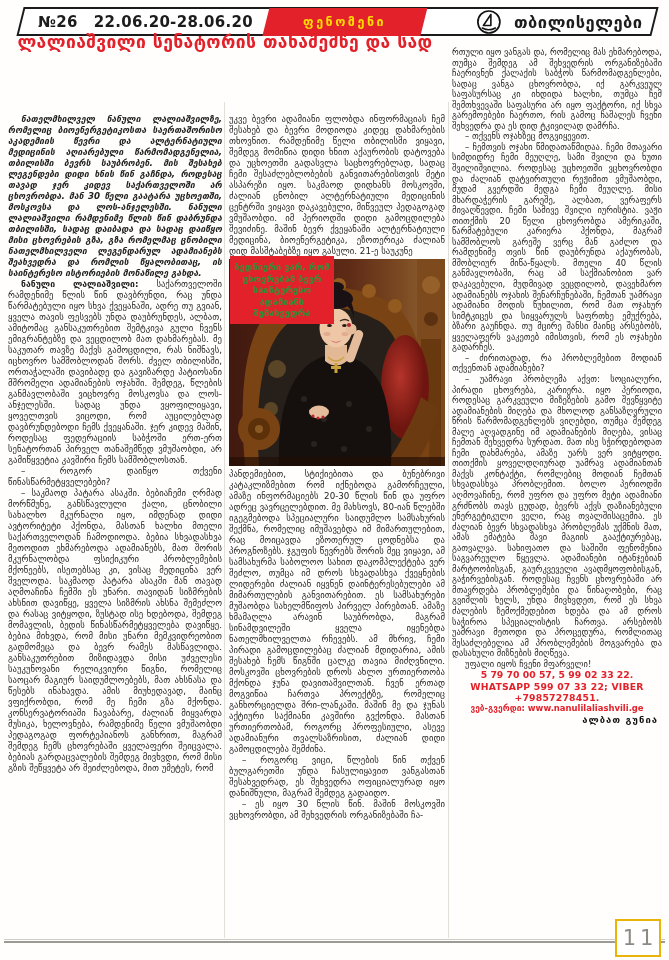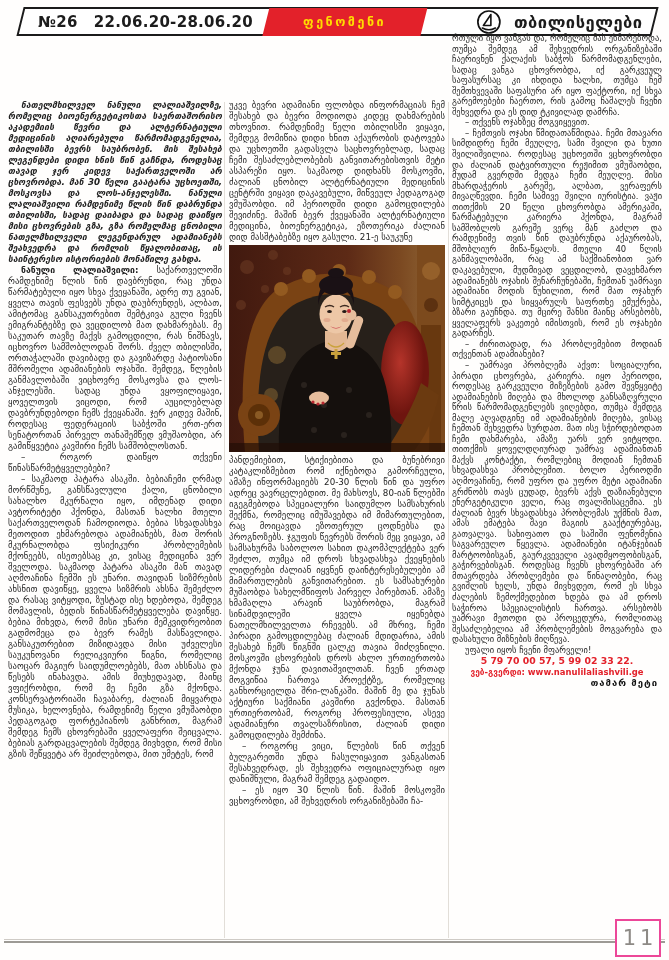--- a/index.html
+++ b/index.html
@@ -38,21 +38,21 @@
 
   
   .headline{
     position:absolute;left:6px;top:32px;width:438px;
     text-align:center;color:var(--red);
     font-size:17.5px;font-weight:bold;line-height:21px;letter-spacing:.4px;
   }
 
   
   .col{position:absolute;overflow:hidden;text-align:justify;
-    font-size:8.7px;line-height:11px;color:#222;}
+    font-size:8.7px;line-height:11px;color:#222;margin-top:14px;}
   .col-left {left:8px;  top:100px;width:214px;height:838px;}
   .col-mid  {left:229px;top:100px;width:216px;height:838px;}
   .col-right{left:452px;top:33px; width:210px;height:906px;
     font-size:8.45px;line-height:10.55px;}
   .para{margin:0;text-indent:13px;}
   .para.intro{font-weight:bold;font-style:italic;}
   .para.q{font-weight:normal;}
   .para.cont{text-indent:0;}
   .para.contact{color:var(--red);font-weight:bold;text-align:center;text-indent:0;line-height:11.4px;}
   .para.phones{font-size:9.3px;}
@@ -70,21 +70,21 @@
     background:var(--red);color:var(--green);
     font-weight:bold;font-size:9.3px;line-height:11.5px;
     text-align:center;padding:5px 4px;
   }
 
   
   .footer-rule{position:absolute;left:4px;right:4px;top:939px;height:4px;
     border-top:1px solid #cfcbc6;border-bottom:2px solid #9d9a95;}
   .page-box{
     position:absolute;right:8px;top:919px;width:46px;height:38px;
-    background:#fff;border:2px solid #ec4899;
+    background:#fff;border:2px solid #eab308;
     color:#8d8a86;font-size:21px;letter-spacing:4px;
     display:flex;align-items:center;justify-content:center;padding-left:4px;
   }
 </style>
 </head>
 <body>
 
 <div class="page">
 
   <header class="masthead-strip">
@@ -101,20 +101,21 @@
           <circle cx="13" cy="13" r="11" fill="none" stroke="#121212" stroke-width="1.7"></circle>
           <path d="M15 5.5 L15 16.5 L7.5 16.5 Z" fill="none" stroke="#121212" stroke-width="1.6" stroke-linejoin="round"></path>
           <path d="M6.5 19 Q13 22.5 19.5 19" fill="none" stroke="#121212" stroke-width="1.6" stroke-linecap="round"></path>
         </svg>
       </span>
       <span class="brand-name">თბილისელები</span>
     </div>
   </header>
 
   <h1 class="headline">
+    <div>ლალიაშვილი სენატორის თანაშემწე და სად</div>
   </h1>
 
   <div class="colrule rule-a"></div>
   <div class="colrule rule-b"></div>
 
   <div class="col col-left">
       <p class="para intro">ნათელმხილველ ნანული ლალიაშვილზე, რომელიც ბიოენერგეტიკოსთა საერთაშორისო აკადემიის წევრი და ალტერნატიული მედიცინის აღიარებული წარმომადგენელია, თბილისში ბევრს საუბრობენ. მის შესახებ ლეგენდები დიდი ხნის წინ გაჩნდა, როდესაც თავად ჯერ კიდევ საქართველოში არ ცხოვრობდა. მან 30 წელი გაატარა უცხოეთში, მოსკოვსა და ლოს-ანჯელესში. ნანული ლალიაშვილი რამდენიმე წლის წინ დაბრუნდა თბილისში, სადაც დაიბადა და სადაც დაიწყო მისი ცხოვრების გზა, გზა რომელმაც ცნობილი ნათელმხილველი ლეგენდარულ ადამიანებს შეახვედრა და რომლის წყალობითაც, ის საინტერესო ისტორიების მონაწილე გახდა.</p>
       <p class="para a"><b>ნანული ლალიაშვილი: </b>საქართველოში რამდენიმე წლის წინ დავბრუნდი, რაც უნდა წარმატებული იყო სხვა ქვეყანაში, ადრე თუ გვიან, ყველა თავის ფესვებს უნდა დაუბრუნდეს, ალბათ, ამიტომაც განსაკუთრებით შემტკივა გული ჩვენს ემიგრანტებზე და ვეცდილობ მათ დახმარებას. მე საკუთარ თავზე მაქვს გამოცდილი, რას ნიშნავს, იცხოვრო სამშობლოდან შორს. ძველ თბილისში, ორთაჭალაში დავიბადე და გავიზარდე პატიოსანი მშრომელი ადამიანების ოჯახში. შემდეგ, წლების განმავლობაში ვიცხოვრე მოსკოვსა და ლოს-ანჯელესში. სადაც უნდა ვყოფილიყავი, ყოველთვის ვიცოდი, რომ აუცილებლად დავბრუნდებოდი ჩემს ქვეყანაში. ჯერ კიდევ მაშინ, როდესაც ფედერაციის საბჭოში ერთ-ერთ სენატორთან პირველ თანაშემწედ ვმუშაობდი, არ გამიწყვეტია კავშირი ჩემს სამშობლოსთან.</p>
       <p class="para q">– როგორ დაიწყო თქვენი წინასწარმეტყველებები?</p>
       <p class="para a">– საკმაოდ პატარა ასაკში. ბებიაჩემი ღრმად მორწმუნე, განსწავლული ქალი, ცნობილი სახალხო მკურნალი იყო, იმდენად დიდი ავტორიტეტი ჰქონდა, მასთან ხალხი მთელი საქართველოდან ჩამოდიოდა. ბებია სხვადასხვა მეთოდით ეხმარებოდა ადამიანებს, მათ შორის მკურნალობდა ფსიქიკური პრობლემების მქონეებს, ისეთებსაც კი, ვისაც მედიცინა ვერ შველოდა. საკმაოდ პატარა ასაკში მან თავად აღმოაჩინა ჩემში ეს უნარი. თავიდან სიზმრების ახსნით დავიწყე, ყველა სიზმრის ახსნა შემეძლო და რასაც ვიტყოდი, ზუსტად ისე ხდებოდა, შემდეგ მომავლის, ბედის წინასწარმეტყველება დავიწყე. ბებია მიხვდა, რომ მისი უნარი მემკვიდრეობით გადმომეცა და ბევრ რამეს მასწავლიდა. განსაკუთრებით მიზიდავდა მისი უძველესი საუკუნოვანი რელიკვიური წიგნი, რომელიც საოცარ მაგიურ საიდუმლოებებს, მათ ახსნასა და წესებს ინახავდა. ამის მიუხედავად, მაინც ვფიქრობდი, რომ მე ჩემი გზა მქონდა. კონსერვატორიაში ჩავაბარე, ძალიან მიყვარდა მუსიკა, ხელოვნება, რამდენიმე წელი ვმუშაობდი პედაგოგად ფორტეპიანოს განხრით, მაგრამ შემდეგ ჩემს ცხოვრებაში ყველაფერი შეიცვალა. ბებიას გარდაცვალების შემდეგ მივხვდი, რომ მისი გზის შეწყვეტა არ შეიძლებოდა, მით უმეტეს, რომ</p>
@@ -201,37 +202,39 @@
           <g fill="#caa23c">
             <rect x="105.5" y="104" width="3" height="10"></rect>
             <rect x="102" y="107" width="10" height="3"></rect>
           </g>
         </g>
         <circle cx="30" cy="170" r="21" fill="#7a4314"></circle>
         <circle cx="30" cy="170" r="11" fill="#5c3008"></circle>
         <circle cx="30" cy="170" r="4" fill="#8a5a24"></circle>
         <rect y="198" width="216" height="9" fill="#200c05" opacity="0.65"></rect>
       </svg>
+      <figcaption class="photo-caption">ბედნიერი ვარ, რომ ცხოვრებამ ბევრ საინტერესო ადამიანს შემახვედრა</figcaption>
     </figure>
 
     <div>
         <p class="para cont">პანდემიებით, სტიქიებითა და ბუნებრივი კატაკლიზმებით რომ იქნებოდა გამორჩეული, ამაზე ინფორმაციებს 20-30 წლის წინ და უფრო ადრეც ვავრცელებდით. მე მახსოვს, 80-იან წლებში იგეგმებოდა სპეციალური საიდუმლო სამსახურის შექმნა, რომელიც იმუშავებდა იმ მიმართულებით, რაც მოიცავდა ეზოთერულ ცოდნებსა და პროგნოზებს. ჯგუფის წევრებს შორის მეც ვიყავი, ამ სამსახურმა საბოლოო სახით დაკომპლექტება ვერ შეძლო, თუმცა იმ დროს სხვადასხვა ქვეყნების ლიდერები ძალიან იყვნენ დაინტერესებულები ამ მიმართულების განვითარებით. ეს სამსახურები მუშაობდა სახელმწიფოს პირველ პირებთან. ამაზე ხმამაღლა არავინ საუბრობდა, მაგრამ სინამდვილეში ყველა იყენებდა ნათელმხილველთა რჩევებს. ამ მხრივ, ჩემი პირადი გამოცდილებაც ძალიან მდიდარია, ამის შესახებ ჩემს წიგნში ცალკე თავია მიძღვნილი. მოსკოვში ცხოვრების დროს ახლო ურთიერთობა მქონდა ჯუნა დავითაშვილთან. ჩვენ ერთად მოგვიწია ჩართვა პროექტზე, რომელიც განხორციელდა შრი-ლანკაში. მაშინ მე და ჯუნას აქტიური საქმიანი კავშირი გვქონდა. მასთან ურთიერთობამ, როგორც პროფესიული, ასევე ადამიანური თვალსაზრისით, ძალიან დიდი გამოცდილება შემძინა.</p>
         <p class="para q">– როგორც ვიცი, წლების წინ თქვენ ბულგარეთში უნდა ჩასულიყავით ვანგასთან შესახვედრად, ეს შეხვედრა ოფიციალურად იყო დანიშნული, მაგრამ შემდეგ გადაიდო.</p>
         <p class="para a">– ეს იყო 30 წლის წინ. მაშინ მოსკოვში ვცხოვრობდი, ამ შეხვედრის ორგანიზებაში ჩა-</p>
       </div>
   </div>
 
   <div class="col col-right">
       <p class="para cont">რთული იყო ვანგას და, რომელიც მას ეხმარებოდა, თუმცა შემდეგ ამ შეხვედრის ორგანიზებაში ჩაერივნენ ქალაქის საბჭოს წარმომადგენლები, სადაც ვანგა ცხოვრობდა, იქ გარკვეულ საფასურსაც კი იხდიდა ხალხი, თუმცა ჩემ შემთხვევაში საფასური არ იყო ფაქტორი, იქ სხვა გარემოებები ჩაერთო, რის გამოც ჩაშალეს ჩვენი შეხვედრა და ეს დიდ ტკივილად დამრჩა.</p>
       <p class="para q">– თქვენს ოჯახზეც მოგვიყევით.</p>
       <p class="para a">– ჩემთვის ოჯახი წმიდათაწმიდაა. ჩემი მთავარი სიმდიდრე ჩემი მეუღლე, სამი შვილი და ხუთი შვილიშვილია. როდესაც უცხოეთში ვცხოვრობდი და ძალიან დატვირთული რეჟიმით ვმუშაობდი, მუდამ გვერდში მედგა ჩემი მეუღლე. მისი მხარდაჭერის გარეშე, ალბათ, ვერაფერს მივაღწევდი. ჩემი სამივე შვილი იურისტია. ვაჟი თითქმის 20 წელი ცხოვრობდა ამერიკაში, წარმატებული კარიერა ჰქონდა, მაგრამ სამშობლოს გარეშე ვერც მან გაძლო და რამდენიმე თვის წინ დაუბრუნდა აქაურობას, მშობლიურ მიწა-წყალს. მთელი 40 წლის განმავლობაში, რაც ამ საქმიანობით ვარ დაკავებული, მუდმივად ვეცდილობ, დავეხმარო ადამიანებს ოჯახის შენარჩუნებაში, ჩემთან უამრავი ადამიანი მოდის წუხილით, რომ მათ ოჯახურ სიმტკიცეს და სიყვარულს საფრთხე ემუქრება, ბზარი გაუჩნდა. თუ მცირე შანსი მაინც არსებობს, ყველაფერს ვაკეთებ იმისთვის, რომ ეს ოჯახები გადარჩეს.</p>
       <p class="para q">– ძირითადად, რა პრობლემებით მოდიან თქვენთან ადამიანები?</p>
       <p class="para a">– უამრავი პრობლემა აქვთ: სოციალური, პირადი ცხოვრება, კარიერა. იყო პერიოდი, როდესაც გარკვეული მიზეზების გამო შევწყვიტე ადამიანების მიღება და მხოლოდ განსაზღვრული წრის წარმომადგენლებს ვიღებდი, თუმცა შემდეგ მალე აღვადგინე იმ ადამიანების მიღება, ვისაც ჩემთან შეხვედრა სურდათ. მათ ისე სჭირდებოდათ ჩემი დახმარება, ამაზე უარს ვერ ვიტყოდი. თითქმის ყოველდღიურად უამრავ ადამიანთან მაქვს კონტაქტი, რომლებიც მოდიან ჩემთან სხვადასხვა პრობლემით. ბოლო პერიოდში აღმოვაჩინე, რომ უფრო და უფრო მეტი ადამიანი გრძნობს თავს ცუდად, ბევრს აქვს დაზიანებული ენერგეტიკული ველი, რაც თვალშისაცემია. ეს ძალიან ბევრ სხვადასხვა პრობლემას უქმნის მათ, ამას ემატება შავი მაგიის გააქტიურებაც, გათვალვა. სახიფათო და საშიში ფენომენია საგვარეულო წყევლა. ადამიანები იტანჯებიან მარტოობისგან, გაურკვეველი ავადმყოფობისგან, გაჭირვებისგან. როდესაც ჩვენს ცხოვრებაში არ მთავრდება პრობლემები და წინაღობები, რაც გვიშლის ხელს, უნდა მივხვდეთ, რომ ეს სხვა ძალების ზემოქმედებით ხდება და ამ დროს საჭიროა სპეციალისტის ჩართვა. არსებობს უამრავი მეთოდი და პროცედურა, რომლითაც შესაძლებელია ამ პრობლემების მოგვარება და დასახული მიზნების მიღწევა.</p>
       <p class="para a">უფალი იყოს ჩვენი მფარველი!</p>
       <p class="para contact phones">5 79 70 00 57, 5 99 02 33 22.</p>
+      <p class="para contact latin">WHATSAPP 599 07 33 22; VIBER +79857278451.</p>
       <p class="para contact">ვებ-გვერდი: www.nanulilaliashvili.ge</p>
-      <p class="para author">თამარ მეტი</p>
+      <p class="para author">ალბათ გუნია</p>
     </div>
 
   <div class="footer-rule"></div>
   <div class="page-box">11</div>
 
 </div>
 
 </body></html>

